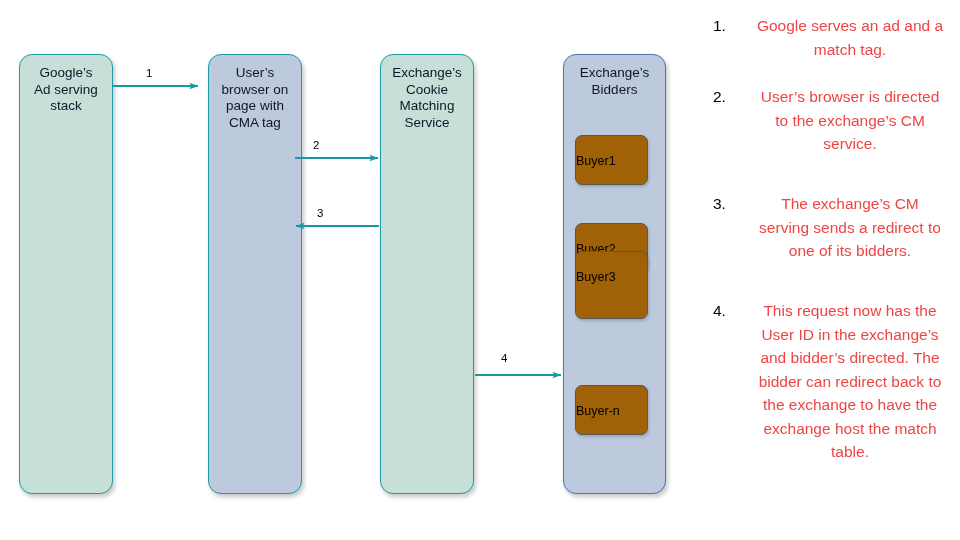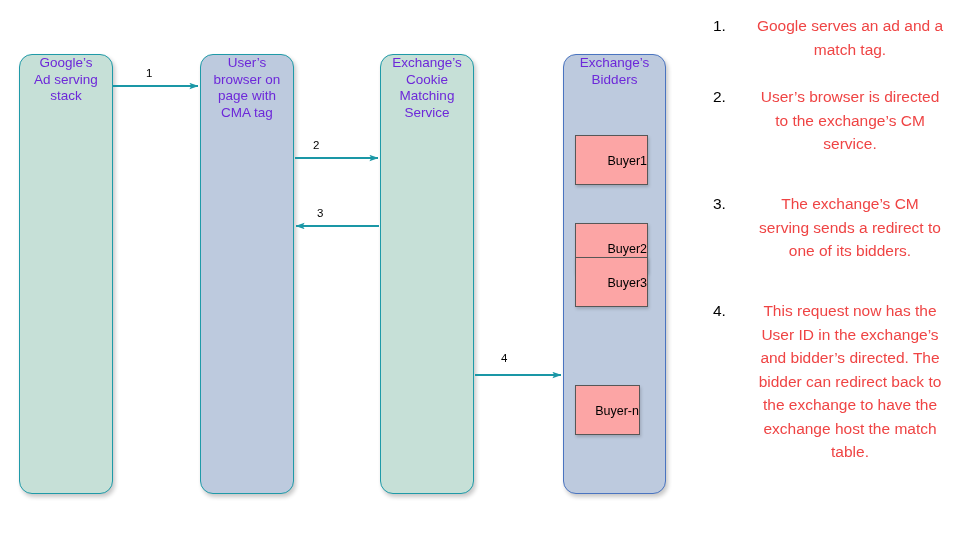--- a/index.html
+++ b/index.html
@@ -25,48 +25,50 @@
   }
 
   .pillar {
     position: absolute;
     box-sizing: border-box;
     border-radius: 13px;
     border: 1.3px solid #1f9aa8;
     background: #c6e0d7;
     box-shadow: 2px 3px 4px rgba(0,0,0,0.22);
     text-align: center;
+    padding-top: 10px;
     font-size: 13.5px;
     line-height: 16.5px;
-    color: #6d28d9;
+    color: #0f172a;
   }
   .pillar.blue {
     background: #bdcade;
     border-color: #1f9aa8;
+    margin-left: 8px;
   }
   .pillar.blueborder {
     background: #bdcade;
     border-color: #4a74c0;
   }
 
   .pillar-label {
     display: block;
     white-space: pre-line;
   }
 
   
   .buyer {
     position: absolute;
     box-sizing: border-box;
-    border-radius: 0;
+    border-radius: 7px;
     border: 1.1px solid #575757;
-    background: #fca5a5;
+    background: #a16207;
     font-size: 12.5px;
     line-height: 50px;
-    text-align: right;
+    text-align: left;
     color: #000;
     box-shadow: 1px 2px 3px rgba(0,0,0,0.18);
   }
 
   
   #arrows {
     position: absolute;
     left: 0; top: 0;
     width: 700px; height: 540px;
     pointer-events: none;
@@ -136,22 +138,22 @@
 Service</span>
   </div>
 
   <div class="pillar blueborder" style="left:563px; top:54px; width:103px; height:440px;">
     <span class="pillar-label">Exchange’s
 Bidders</span>
   </div>
 
   <div class="buyer" style="left:575px; top:135px; width:73px; height:50px;">Buyer1</div>
   <div class="buyer" style="left:575px; top:193px; width:73px; height:50px;margin-top:30px;">Buyer2</div>
-  <div class="buyer" style="left:575px; top:257px; width:73px; height:50px;">Buyer3</div>
-  <div class="buyer" style="left:575px; top:385px; width:65px; height:50px;">Buyer-n</div>
+  <div class="buyer" style="left:575px; top:251px; width:73px; height:68px;">Buyer3</div>
+  <div class="buyer" style="left:575px; top:385px; width:73px; height:50px;">Buyer-n</div>
 
   <svg id="arrows" viewBox="0 0 700 540">
     <defs>
       <marker id="ah" markerWidth="9" markerHeight="9" refX="8.6" refY="3.2" orient="auto" markerUnits="userSpaceOnUse">
         <path d="M0,0 L9,3.2 L0,6.4 L1.9,3.2 z" fill="#1a97a6"></path>
       </marker>
       <marker id="ahl" markerWidth="9" markerHeight="9" refX="8.6" refY="3.2" orient="auto" markerUnits="userSpaceOnUse">
         <path d="M0,0 L9,3.2 L0,6.4 L1.9,3.2 z" fill="#1a97a6"></path>
       </marker>
     </defs>

